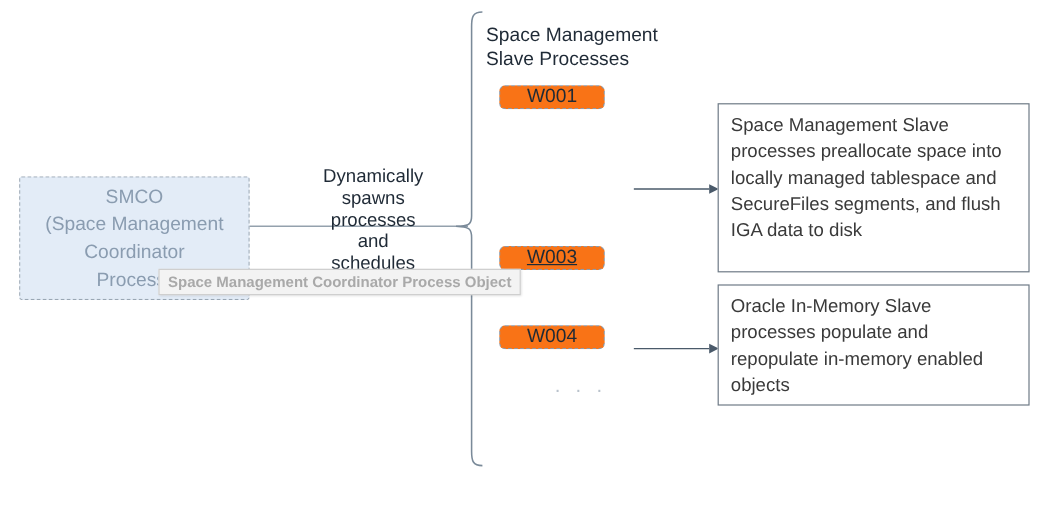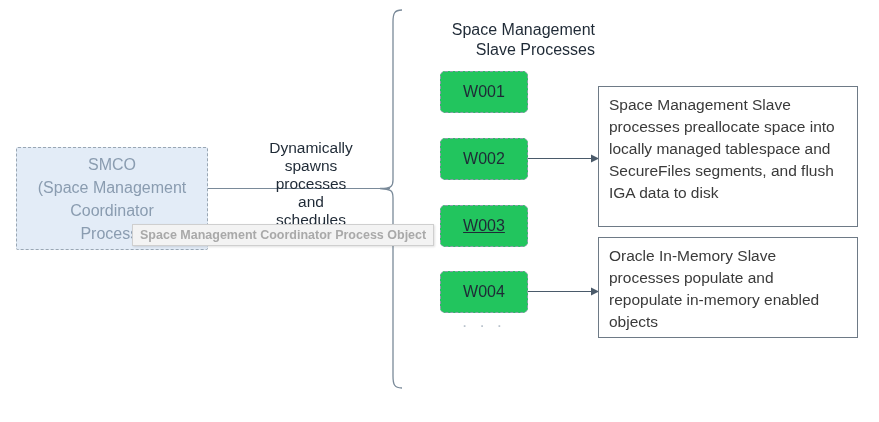--- a/index.html
+++ b/index.html
@@ -71,34 +71,34 @@
     width: 26px;
     height: 382px;
   }
 
   
   #slave-header {
     position: absolute;
     left: 405px;
     top: 20px;
     width: 190px;
-    text-align: right;
+    text-align: left;
     color: #1f2a36;
     font-size: 16px;
     line-height: 20px;
     white-space: pre-line;
   }
 
   
   .worker-box {
     position: absolute;
-    left: 440px;
+    left: 416px;
     width: 88px;
-    height: 42px;
-    background: #22c55e;
+    height: 20px;
+    background: #f97316;
     border: 1px dashed #8d9bab;
     border-radius: 5px;
     box-sizing: border-box;
     display: flex;
     align-items: center;
     justify-content: center;
     color: #1f2a36;
     font-size: 16px;
   }
   #worker-0 { top: 71px; }
@@ -189,23 +189,20 @@
       <path d="M24 2 C 16 2, 15 6, 15 14 L 15 172 C 15 178, 13 180, 6 180.5 L 2 180.5 L 6 181 C 13 181.5, 15 183, 15 190 L 15 368 C 15 376, 16 380, 24 380" fill="none" stroke="#7a8a99" stroke-width="1.3"></path>
     </svg>
   </div>
 
   <div id="slave-header">Space Management
 Slave Processes</div>
 
   <div class="worker-box" id="worker-0">
     <span>W001</span>
   </div>
-  <div class="worker-box" id="worker-1">
-    <span>W002</span>
-  </div>
   <div class="worker-box" id="worker-2">
     <span>W003</span>
   </div>
   <div class="worker-box" id="worker-3">
     <span>W004</span>
   </div>
   <div id="worker-ellipsis">. . .</div>
 
   <div class="connector-arrow" id="arrow-0">
     <svg width="72" height="11" viewBox="0 0 72 11" xmlns="http://www.w3.org/2000/svg">

